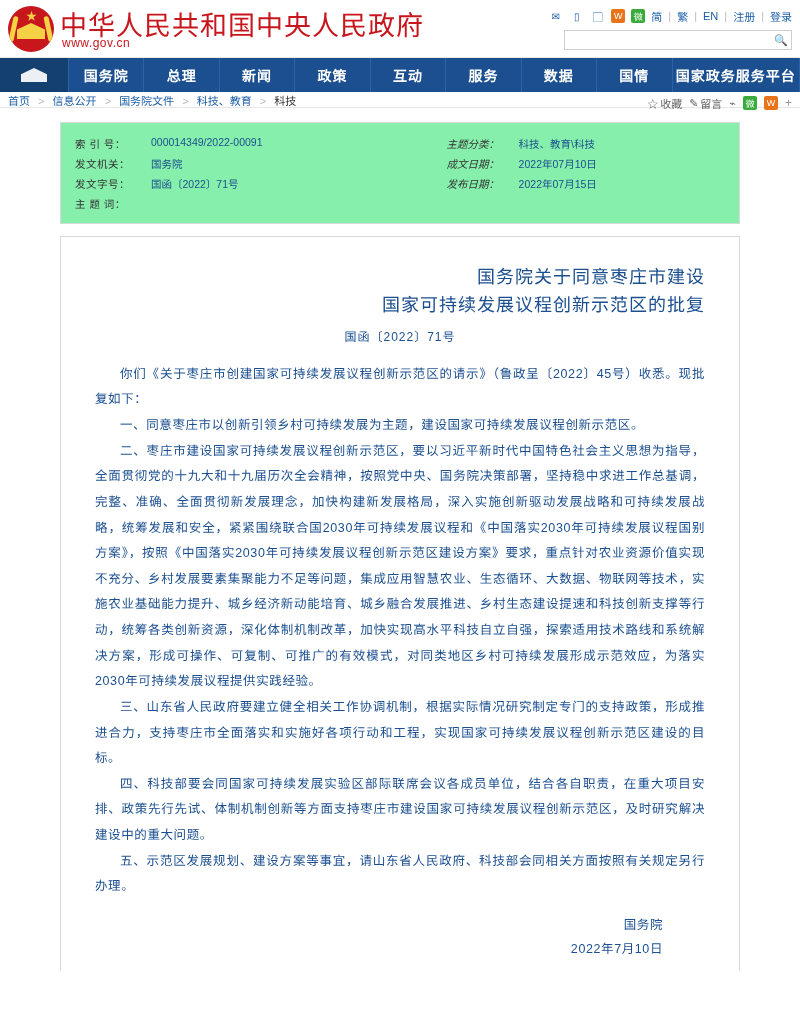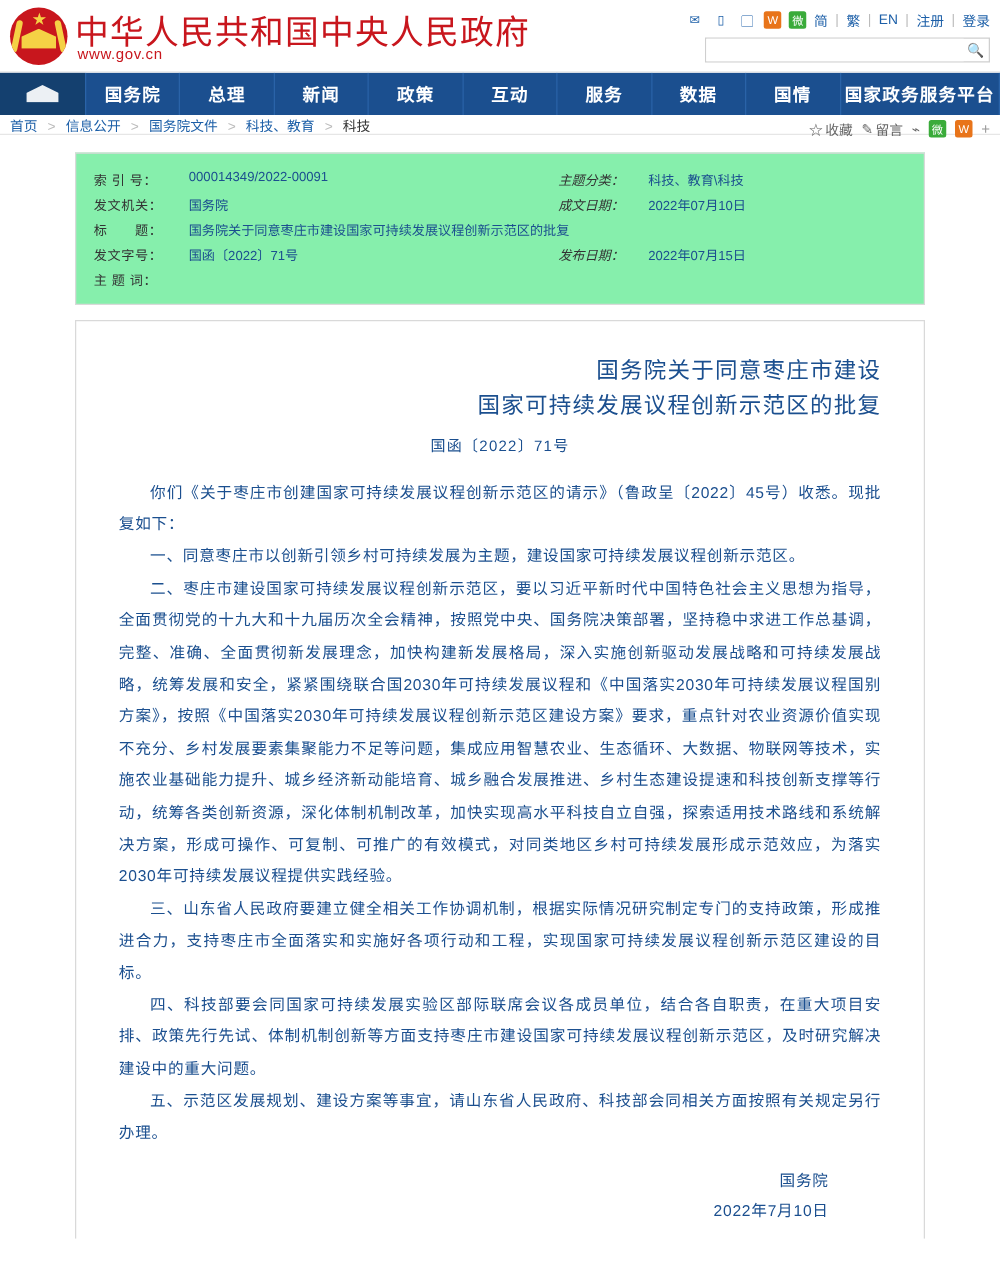--- a/index.html
+++ b/index.html
@@ -312,24 +312,20 @@
       <td class="lbl2">主题分类：</td>
       <td class="val2">科技、教育\科技</td>
     </tr>
     <tr>
       <td class="lbl">发文机关：</td>
       <td class="val">国务院</td>
       <td class="lbl2">成文日期：</td>
       <td class="val2">2022年07月10日</td>
     </tr>
     <tr>
-      <td class="lbl">标　　题：</td>
-      <td class="val" colspan="3">国务院关于同意枣庄市建设国家可持续发展议程创新示范区的批复</td>
-    </tr>
-    <tr>
       <td class="lbl">发文字号：</td>
       <td class="val">国函〔2022〕71号</td>
       <td class="lbl2">发布日期：</td>
       <td class="val2">2022年07月15日</td>
     </tr>
     <tr>
       <td class="lbl">主 题 词：</td>
       <td class="val" colspan="3"></td>
     </tr>
   </tbody>

